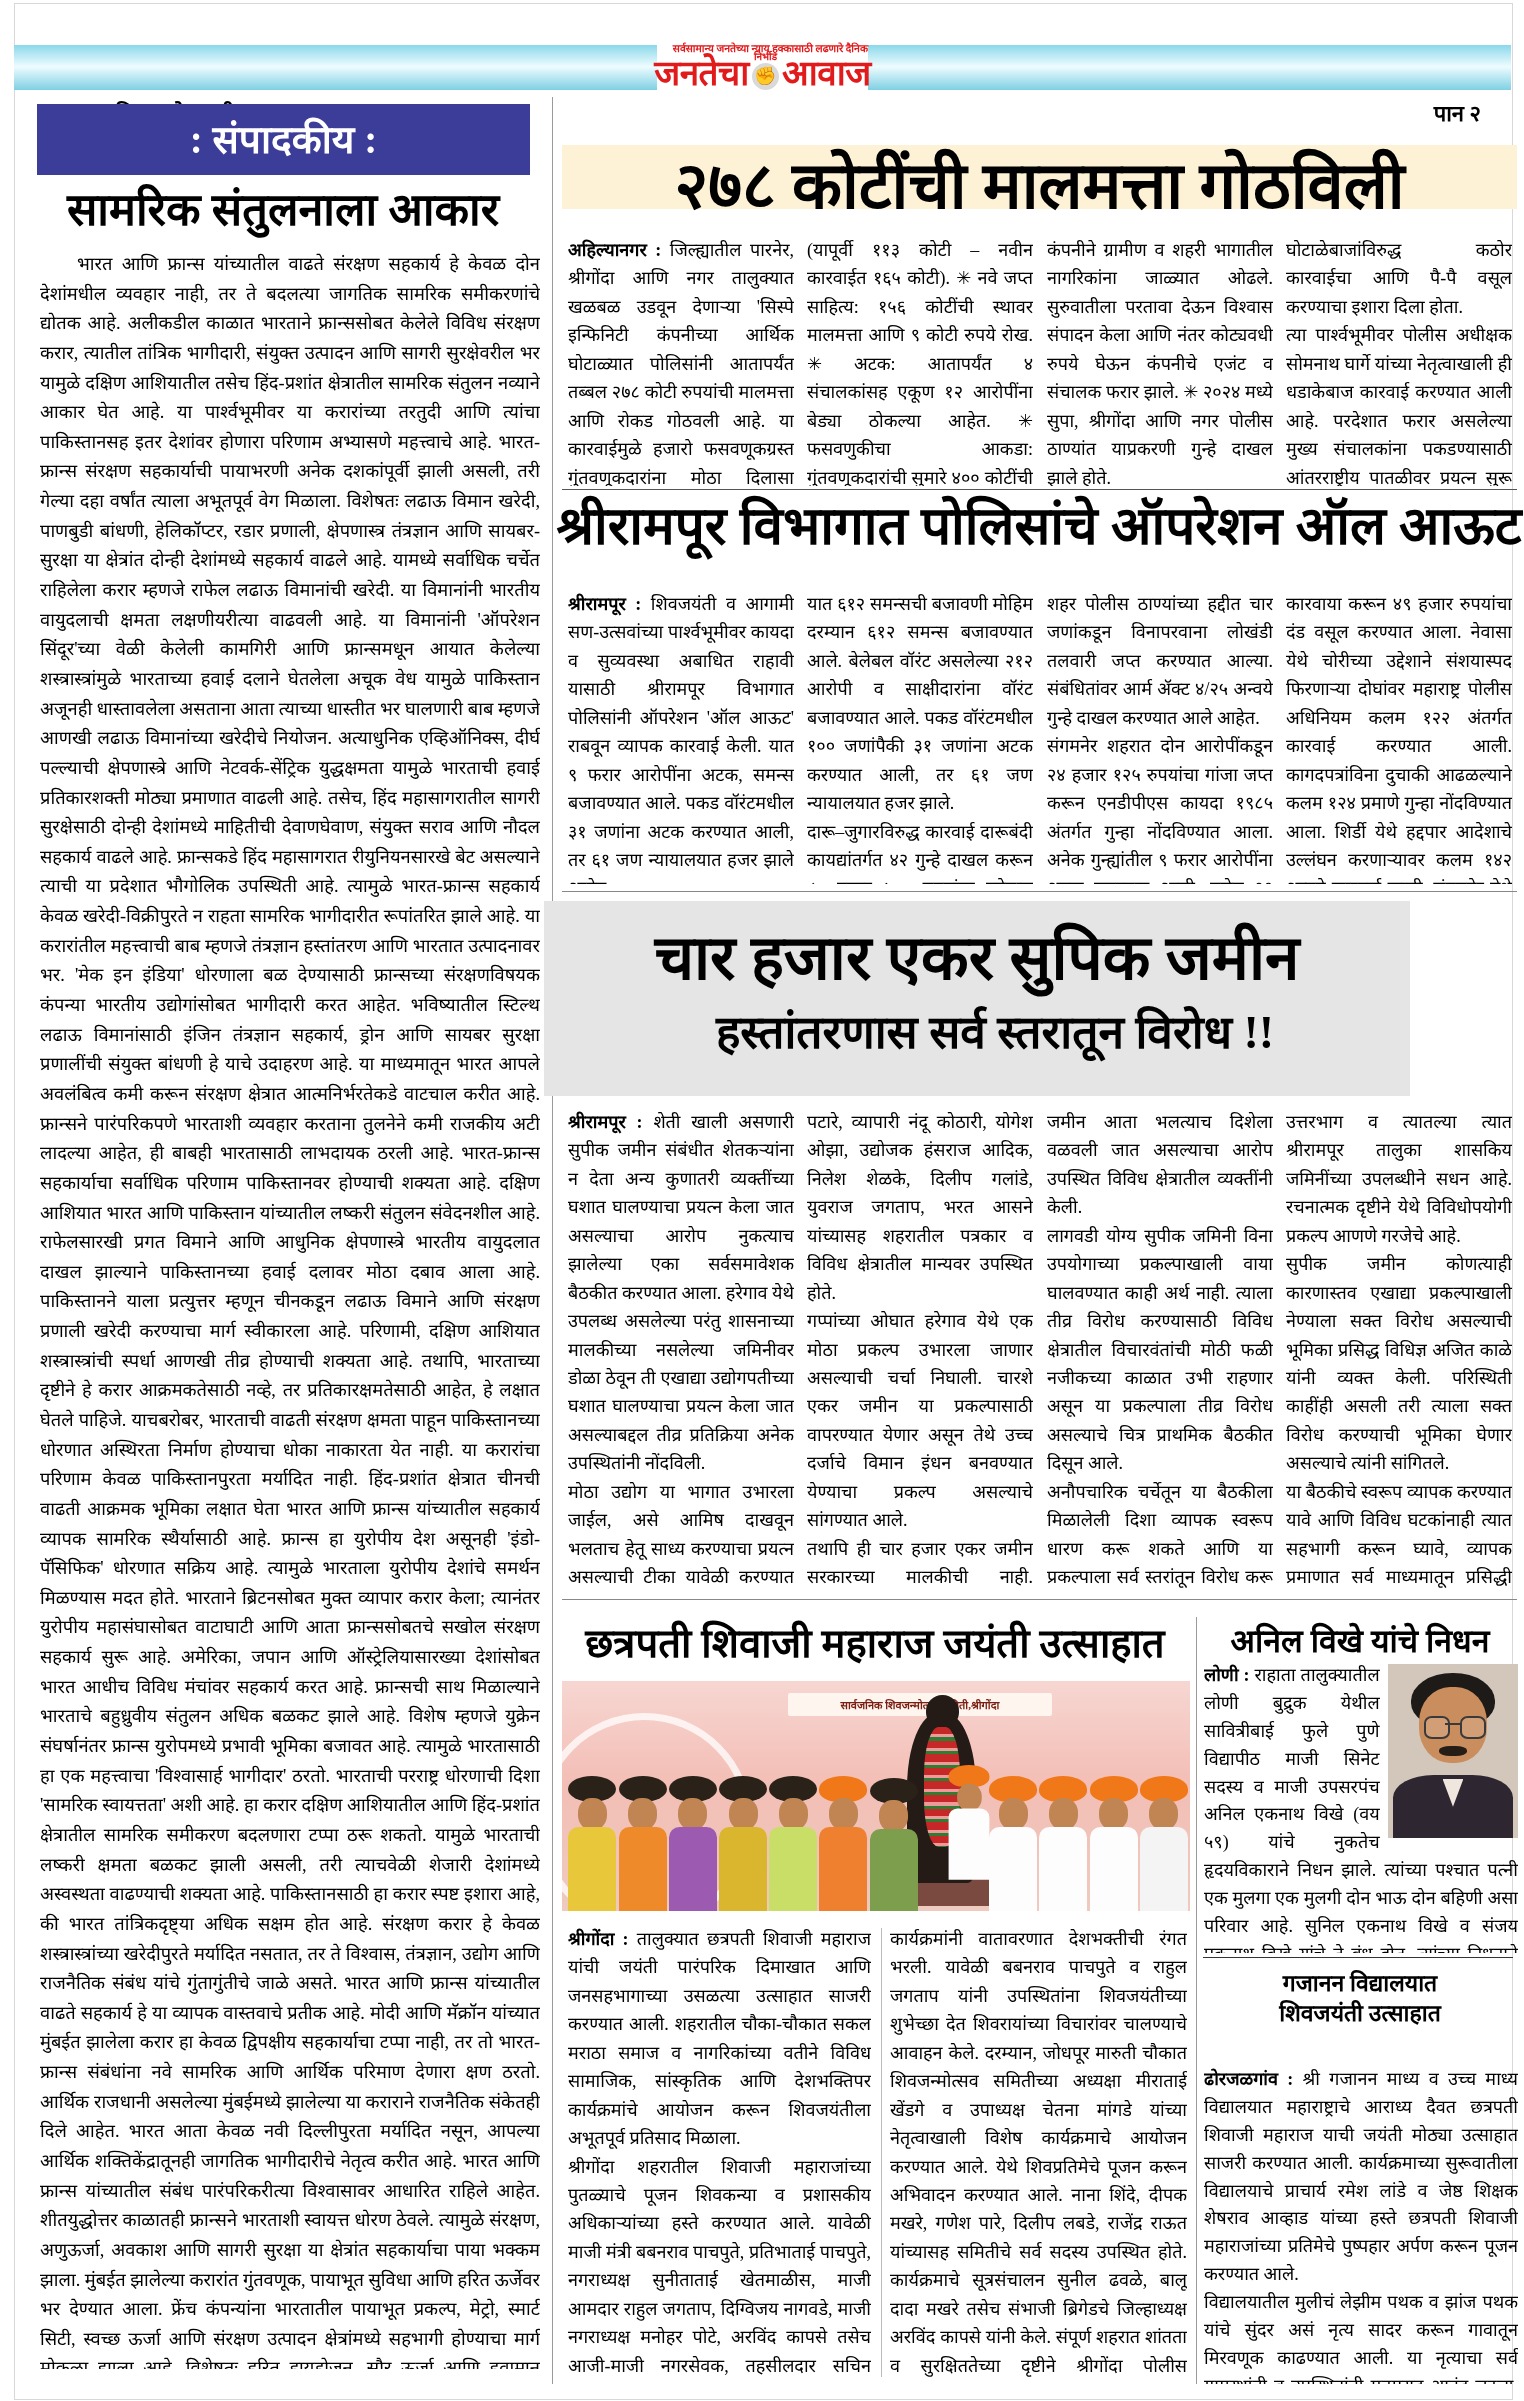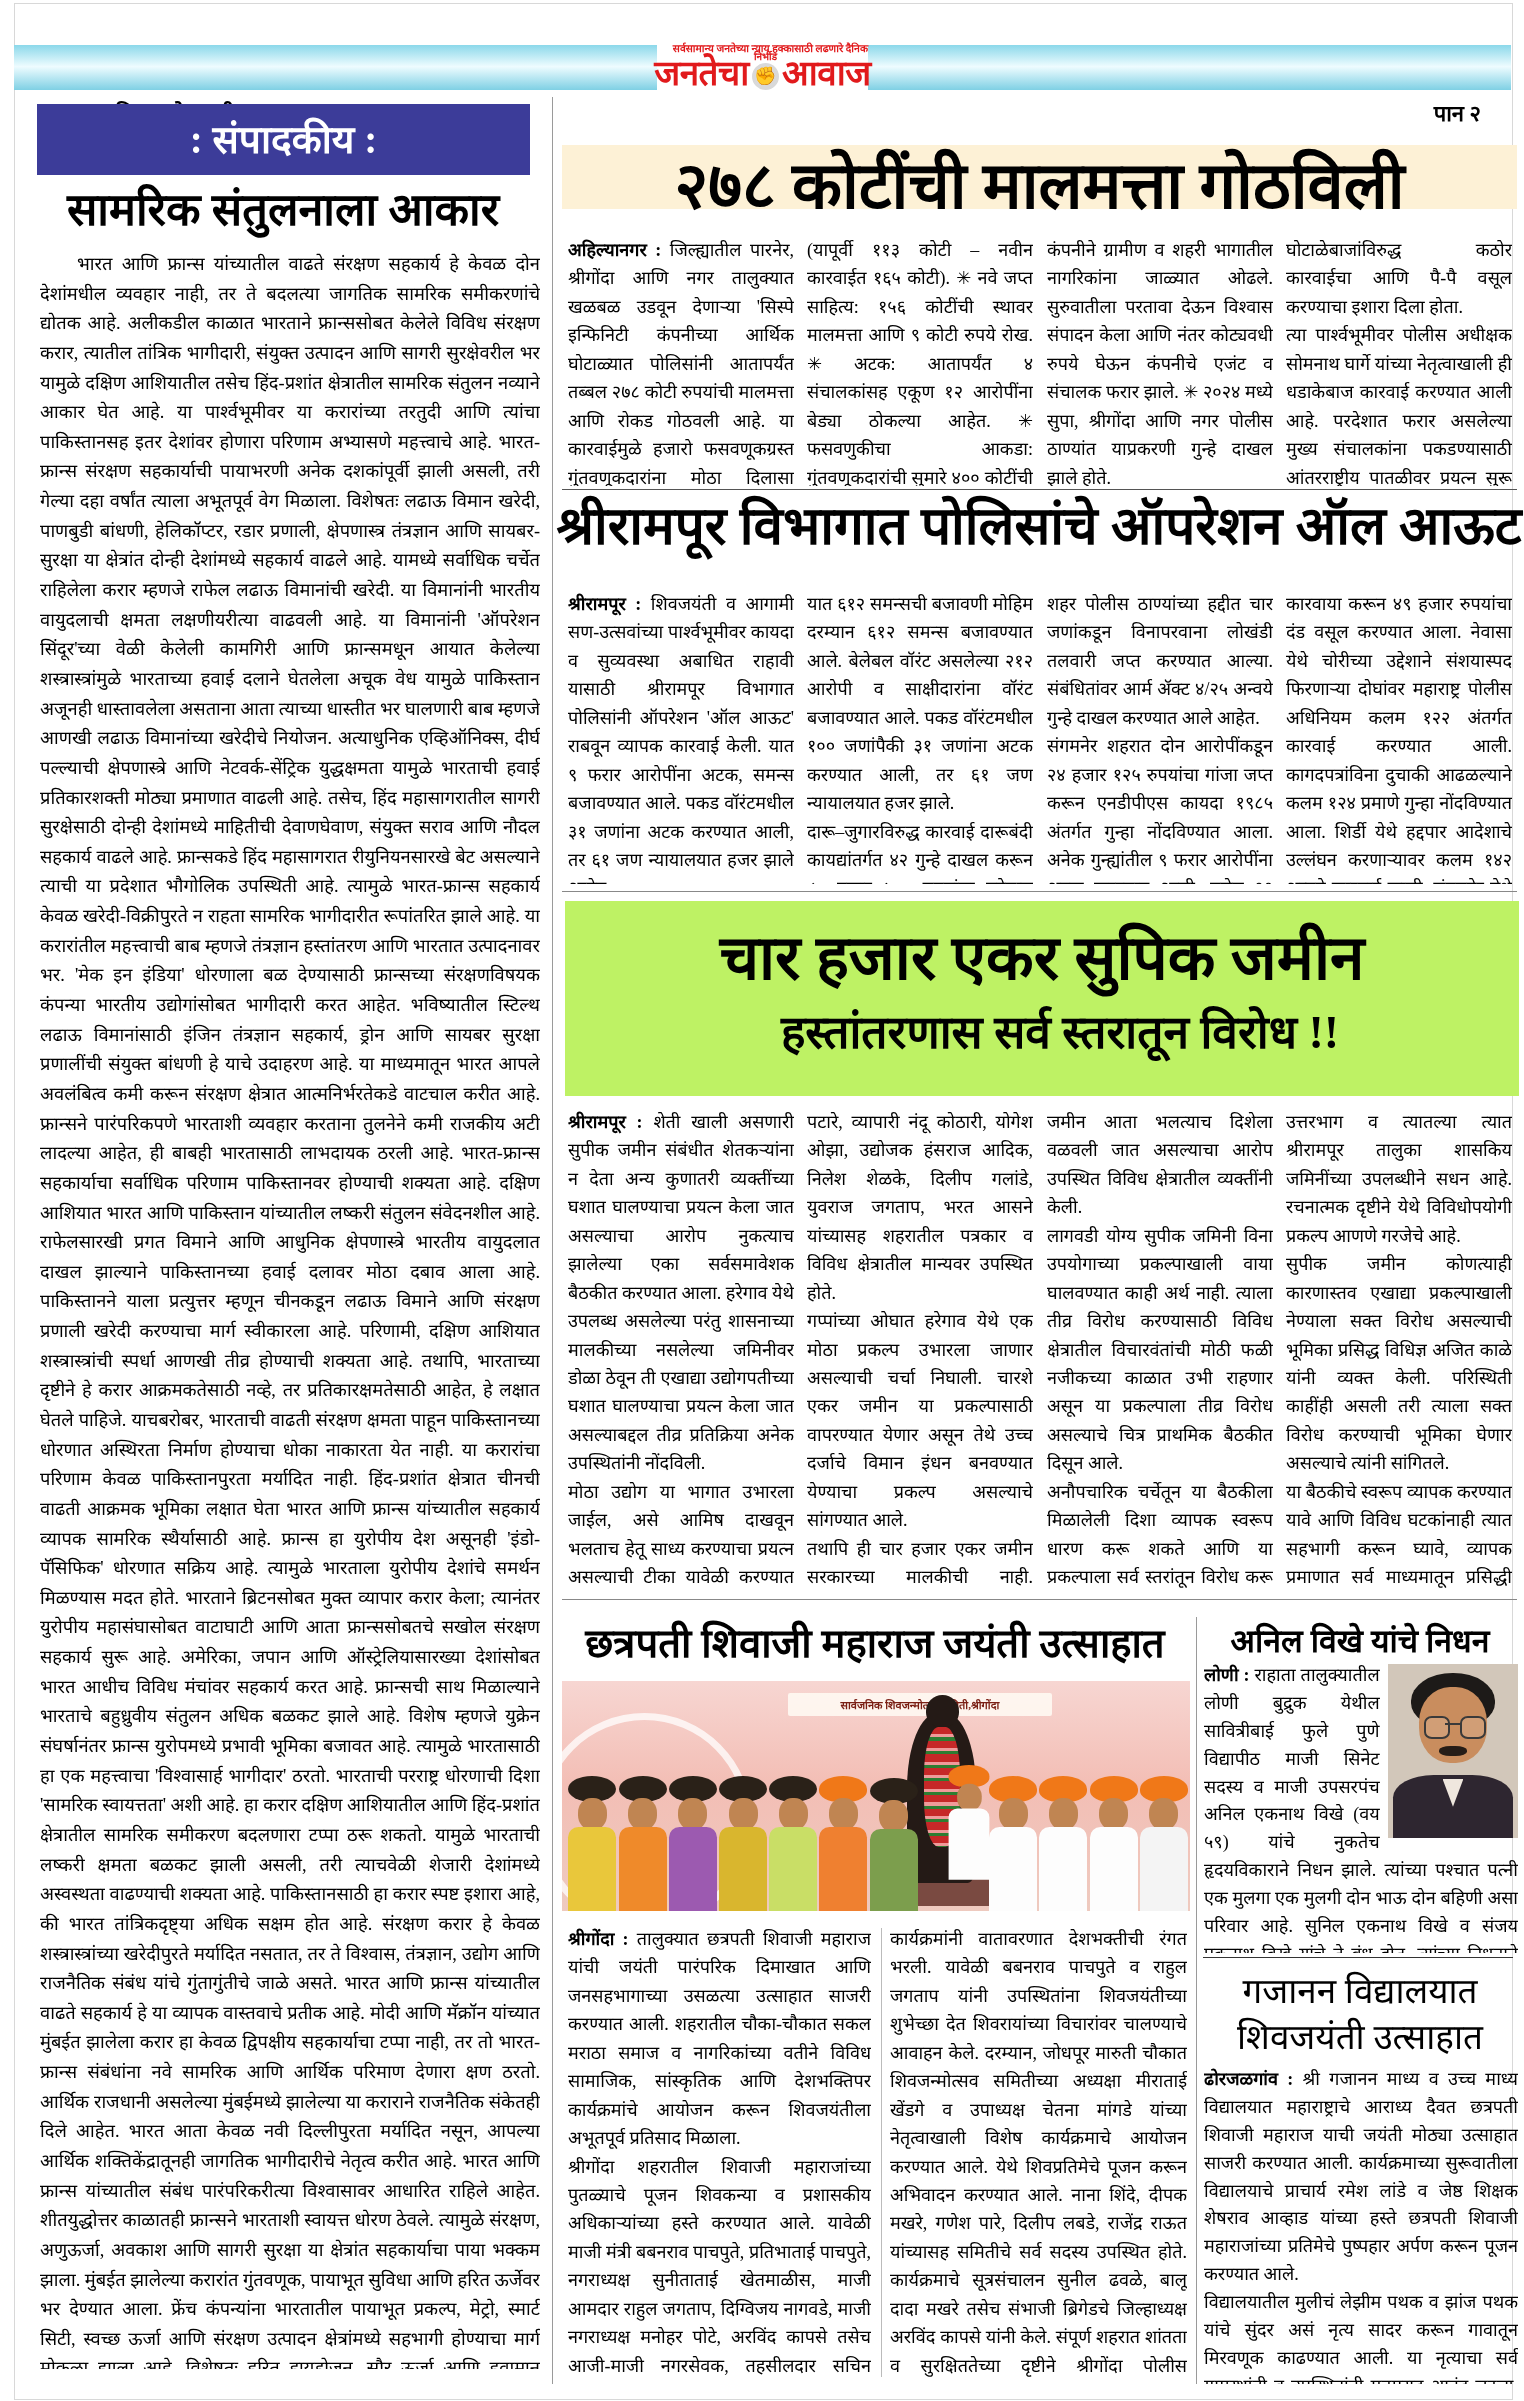--- a/index.html
+++ b/index.html
@@ -28,26 +28,26 @@
   .edtitle{position:absolute;left:24px;top:184px;width:518px;font-size:45px;font-weight:bold;text-align:center;line-height:52px;}
   .edbody{position:absolute;left:40px;top:250px;width:500px;height:2119px;font-size:18.3px;line-height:1.62;
           text-align:justify;overflow:hidden;text-indent:37px;}
   
   .kick1{position:absolute;left:562px;top:103px;width:955px;font-size:31px;font-weight:bold;text-align:center;}
   .hl1box{position:absolute;left:562px;top:145px;width:955px;height:64px;background:#fdf1d6;}
   .hl1{font-size:65px;font-weight:bold;text-align:center;line-height:83px;}
   .col{position:absolute;font-size:18px;line-height:1.58;text-align:justify;overflow:hidden;white-space:pre-line;}
   .dl{font-weight:bold;}
   .hl2{position:absolute;left:556px;top:496px;width:966px;font-size:53px;font-weight:bold;text-align:center;line-height:1.15;}
-  .hl3box{position:absolute;left:565px;top:901px;width:954px;height:195px;background:#bef264;text-align:center;}
+  .hl3box{position:absolute;left:544px;top:901px;width:866px;height:195px;background:#e5e5e5;text-align:center;}
   .hl3a{font-size:62px;font-weight:bold;line-height:68px;margin-top:23px;}
   .hl3b{font-size:46px;font-weight:bold;line-height:52px;margin-top:14.6px;padding-left:36px;}
   .hl4{position:absolute;left:556px;top:1622px;width:638px;font-size:40px;font-weight:bold;text-align:center;line-height:1.1;}
   .hl5{position:absolute;left:1202px;top:1618px;width:316px;font-size:32px;font-weight:bold;text-align:center;}
-  .hl6{position:absolute;left:1202px;top:1969px;width:316px;font-size:35px;font-weight:normal;text-align:center;line-height:1.3;}
+  .hl6{position:absolute;left:1202px;top:1969px;width:316px;font-size:23px;font-weight:bold;text-align:center;line-height:1.3;}
   .s5body{position:absolute;left:1204px;top:1662px;width:314px;height:291px;font-size:18px;line-height:1.55;
           text-align:justify;overflow:hidden;}
   .s6body{position:absolute;left:1204px;top:2066px;width:314px;height:318px;font-size:18px;line-height:1.55;
           text-align:justify;overflow:hidden;white-space:pre-line;}
   
   .photo1{position:absolute;left:562px;top:1681px;width:628px;height:230px;overflow:hidden;
           background:linear-gradient(180deg,#f7d6d2 0%,#f3beb5 45%,#eecabf 100%);}
   .pbanner{position:absolute;left:36%;top:5%;width:42%;height:10%;background:rgba(255,252,244,.85);
            border-radius:2.1px;display:flex;align-items:center;justify-content:center;
            font-size:11px;font-weight:bold;color:#7a1f14;white-space:nowrap;}

